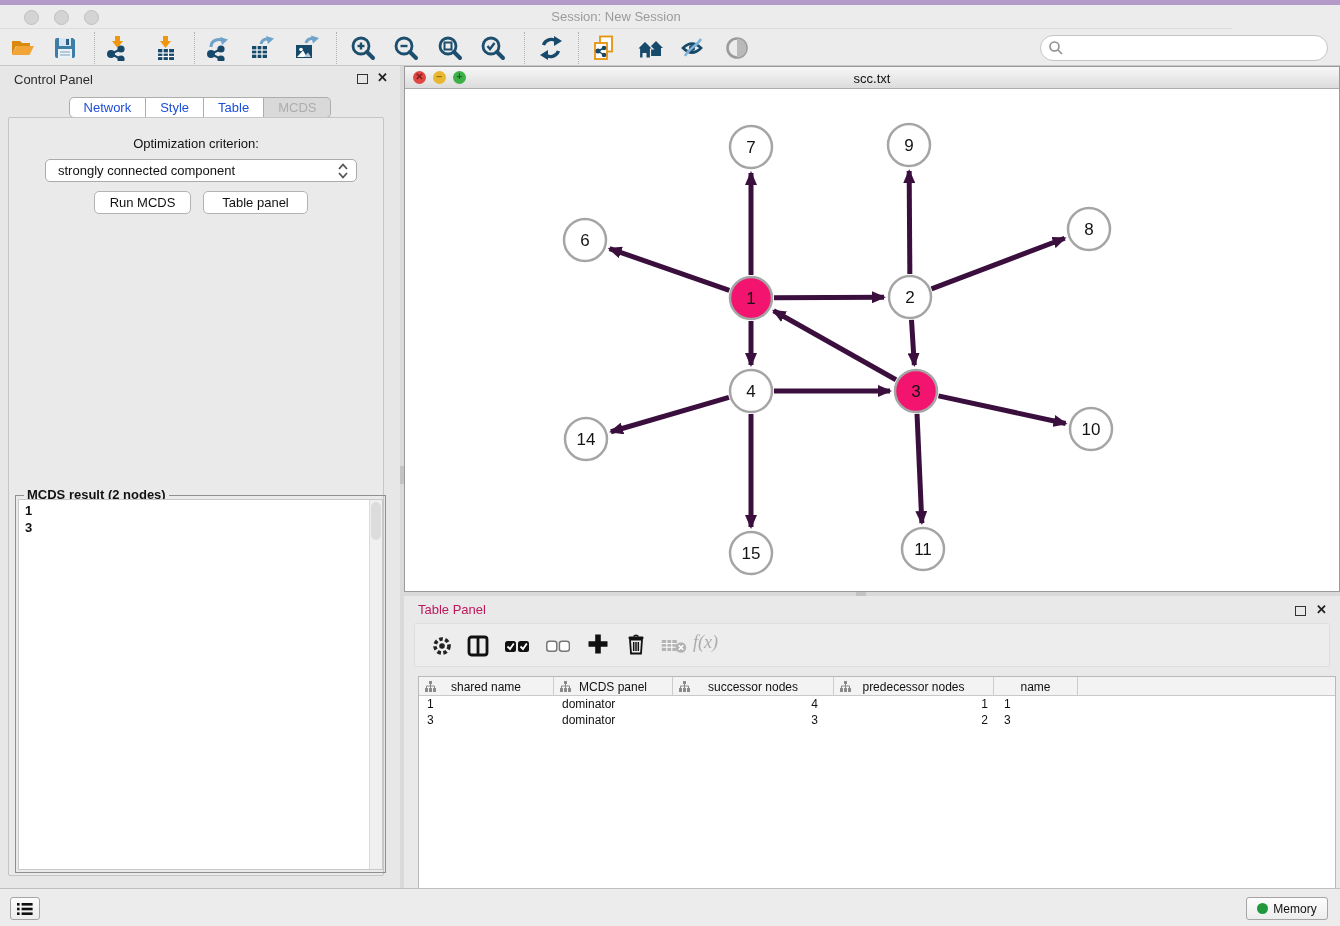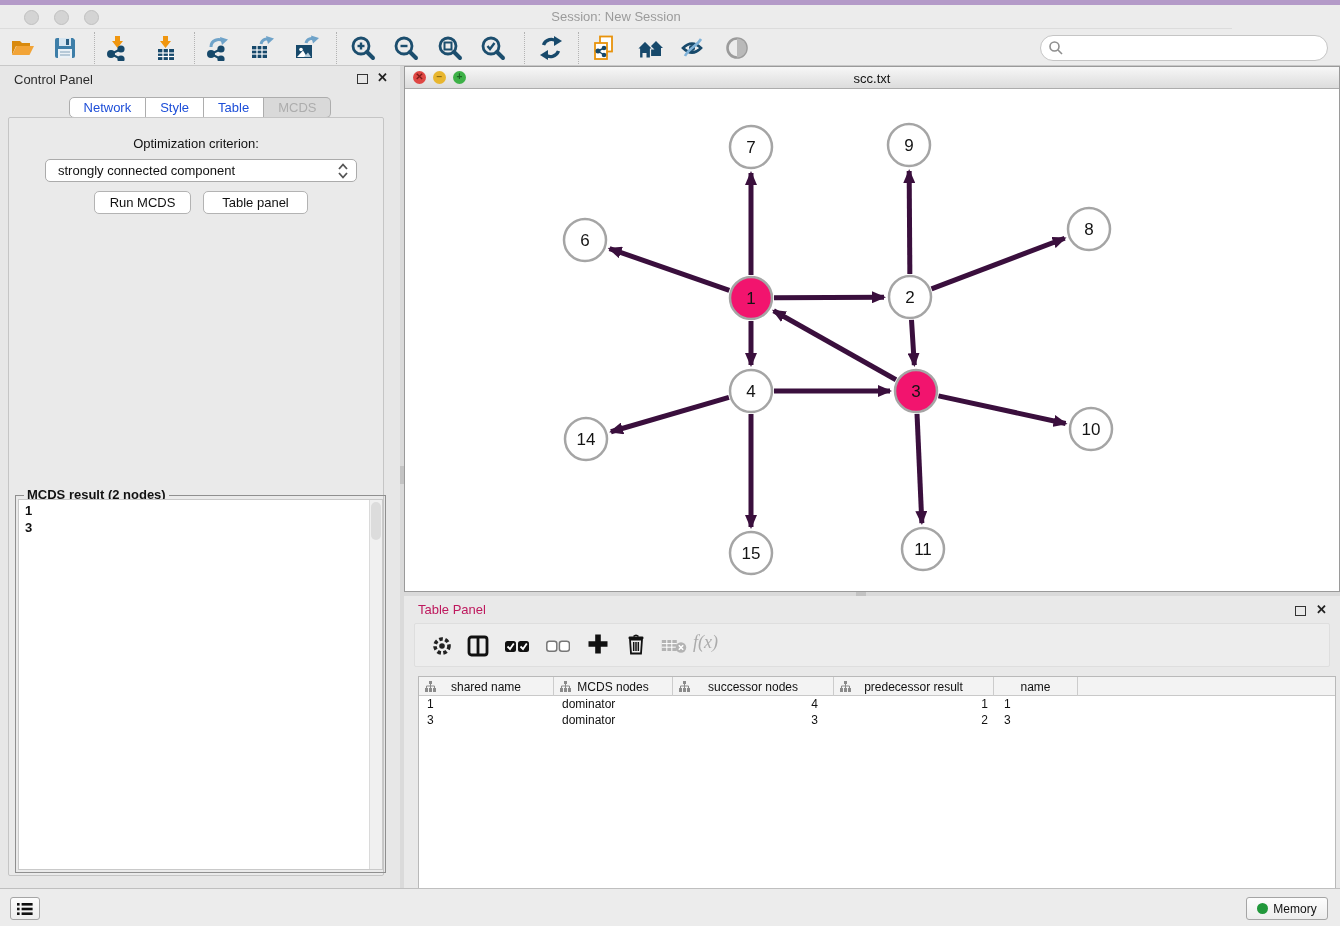--- a/index.html
+++ b/index.html
@@ -434,21 +434,21 @@
           <div class="th-cell" style="width: 119px;">
             <span class="th-icon"><svg width="11" height="11" viewBox="0 0 11 11">
                 <g fill="#8A8A8A">
                   <rect x="4" y="0" width="3" height="3"></rect>
                   <rect x="0" y="7" width="3" height="4"></rect>
                   <rect x="4" y="7" width="3" height="4"></rect>
                   <rect x="8" y="7" width="3" height="4"></rect>
                 </g>
                 <path d="M5.5 3 v2 M1.5 5 h8 M1.5 5 v2 M5.5 5 v2 M9.5 5 v2" stroke="#8A8A8A" fill="none"></path>
               </svg></span>
-            <span>MCDS nodes</span>
+            <span>MCDS panel</span>
           </div>
           <div class="th-cell" style="width: 161px;">
             <span class="th-icon"><svg width="11" height="11" viewBox="0 0 11 11">
                 <g fill="#8A8A8A">
                   <rect x="4" y="0" width="3" height="3"></rect>
                   <rect x="0" y="7" width="3" height="4"></rect>
                   <rect x="4" y="7" width="3" height="4"></rect>
                   <rect x="8" y="7" width="3" height="4"></rect>
                 </g>
                 <path d="M5.5 3 v2 M1.5 5 h8 M1.5 5 v2 M5.5 5 v2 M9.5 5 v2" stroke="#8A8A8A" fill="none"></path>
@@ -458,21 +458,21 @@
           <div class="th-cell" style="width: 160px;">
             <span class="th-icon"><svg width="11" height="11" viewBox="0 0 11 11">
                 <g fill="#8A8A8A">
                   <rect x="4" y="0" width="3" height="3"></rect>
                   <rect x="0" y="7" width="3" height="4"></rect>
                   <rect x="4" y="7" width="3" height="4"></rect>
                   <rect x="8" y="7" width="3" height="4"></rect>
                 </g>
                 <path d="M5.5 3 v2 M1.5 5 h8 M1.5 5 v2 M5.5 5 v2 M9.5 5 v2" stroke="#8A8A8A" fill="none"></path>
               </svg></span>
-            <span>predecessor result</span>
+            <span>predecessor nodes</span>
           </div>
           <div class="th-cell" style="width: 84px;">
             <span>name</span>
           </div>
           <div class="th-cell" style="flex: 1 1 0%; border-right: none;"></div>
         </div>
       <div id="ntable-body">
           <div class="trow">
             <div class="td-cell" style="width: 135px; text-align: left; padding-left: 8px;">1</div>
             <div class="td-cell" style="width: 119px; text-align: left; padding-left: 8px;">dominator</div>

